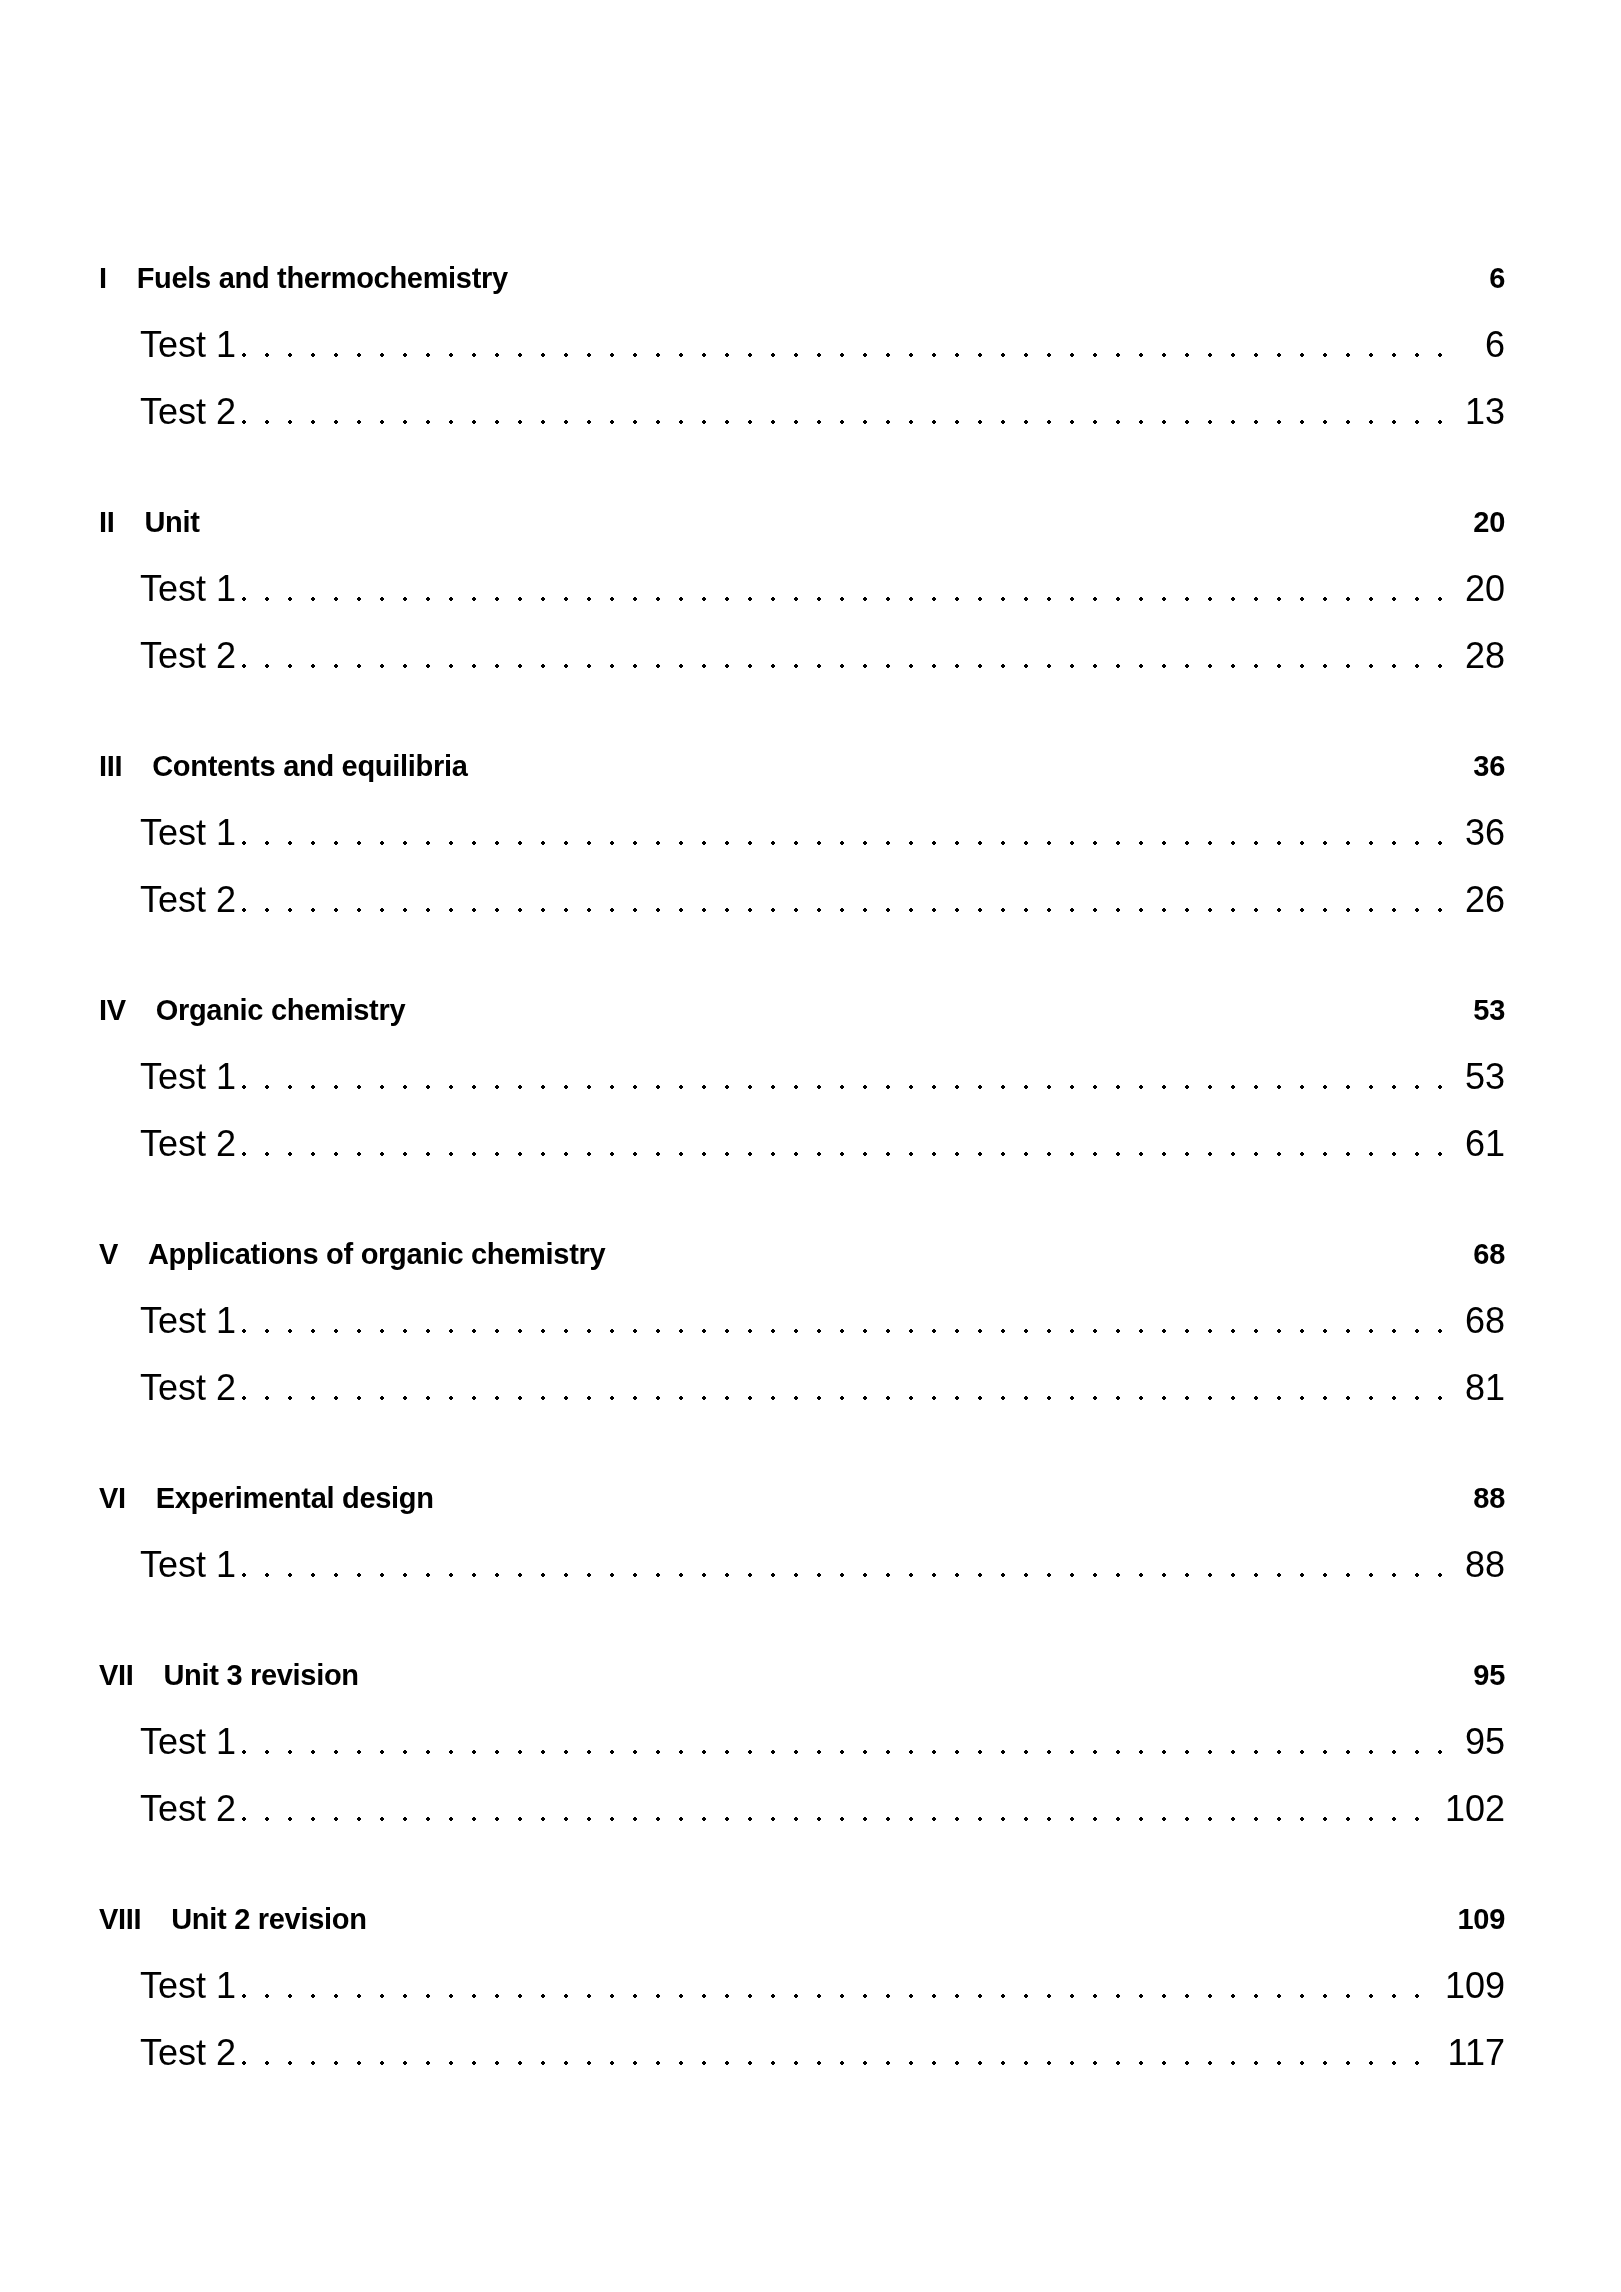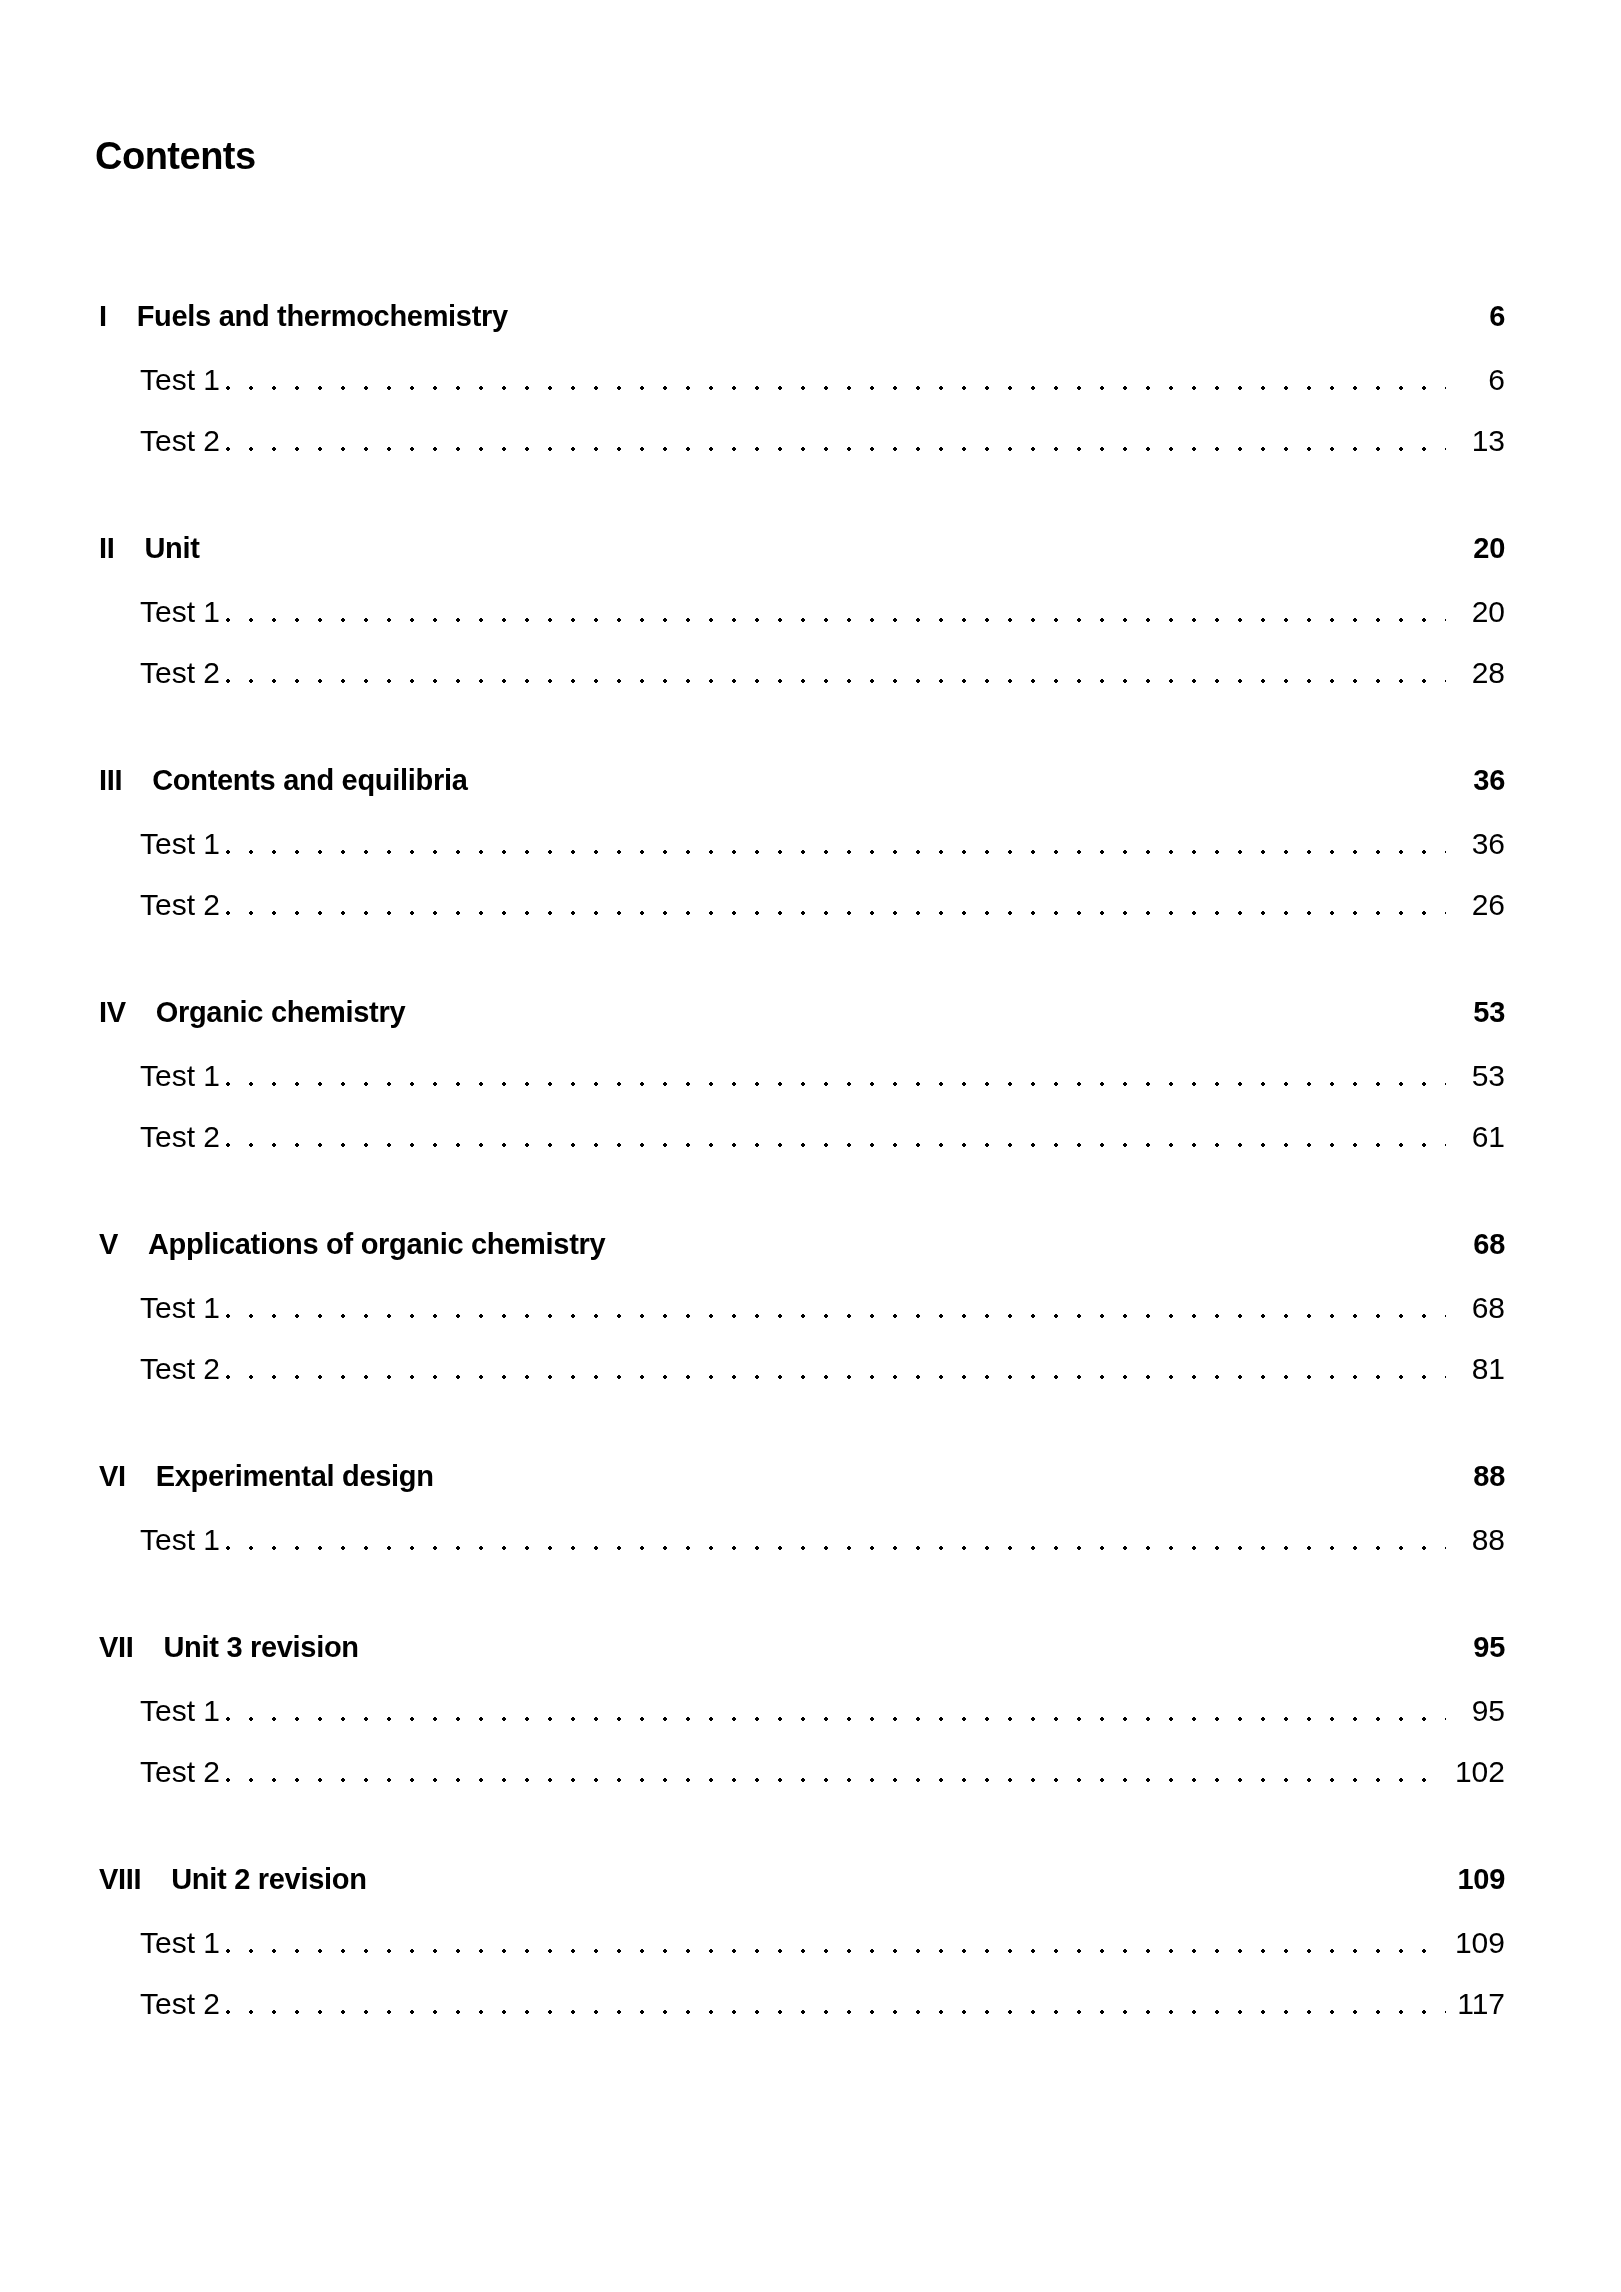--- a/index.html
+++ b/index.html
@@ -40,21 +40,21 @@
     line-height: 1;
     padding-left: 3.9px;
     letter-spacing: -0.3px;
   }
   .part-title { margin-left: 30px; }
   .part-page { margin-left: auto; text-align: right; }
 
   .item-row {
     display: flex;
     align-items: baseline;
-    font-size: 30px;
+    font-size: 36px;
     line-height: 1;
     margin-left: 45px;
     margin-top: 31px;
   }
   .part-row + .item-row { margin-top: 34px; }
   .item-page { min-width: 49px; text-align: right; }
 
   .leader {
     flex: 1;
     height: 3.9px;
@@ -62,21 +62,20 @@
     background-image: radial-gradient(circle at 2px 2px, #000000 0 1.7px, rgba(0,0,0,0) 1.9px);
     background-size: 23px 3.9px;
     background-repeat: repeat-x;
     background-position: left bottom;
   }
 </style>
 </head>
 <body>
 
 <div class="page">
-  <h1 class="doc-heading">Contents</h1>
 
   <div class="sections">
       <div class="section">
     <div class="part-row">
       <span class="part-num">I</span>
       <span class="part-title">Fuels and thermochemistry</span>
       <span class="part-page">6</span>
     </div>
   <div class="item-row">
     <span class="item-label">Test 1</span>

